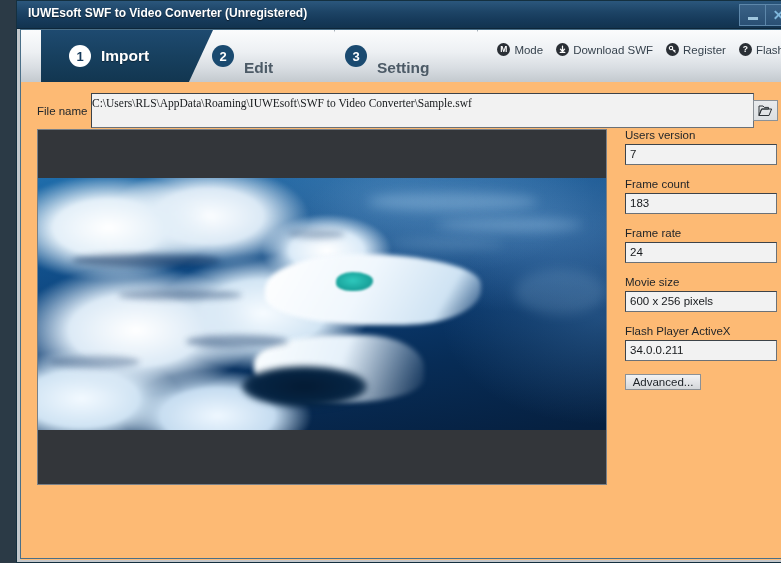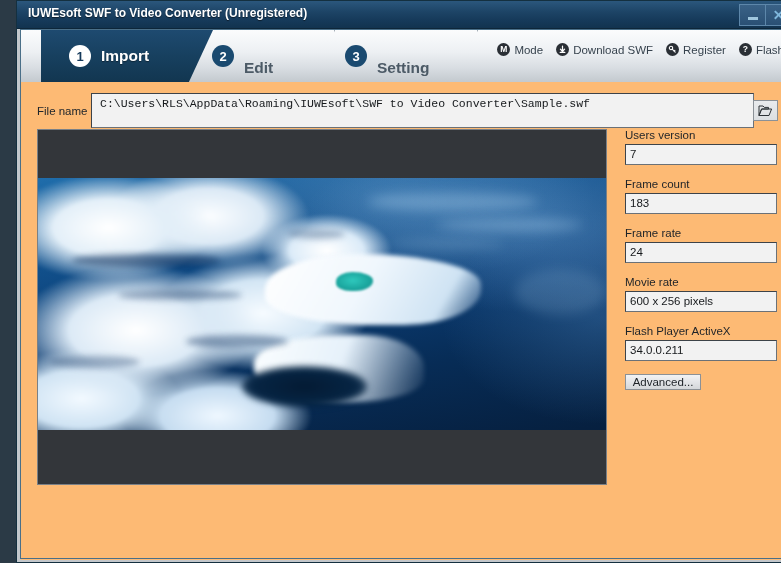--- a/index.html
+++ b/index.html
@@ -197,23 +197,23 @@
   .filename-input {
     flex: 1;
     height: 35px;
     box-sizing: border-box;
     background: #f2f2f2;
     border: 1px solid #6b7177;
     border-top-color: #3d4349;
     border-left-color: #3d4349;
     font-size: 11.5px;
     color: #16191c;
-    padding: 0 8px;
+    padding: 0 0;
     line-height: 19px;
-    font-family: Liberation Mono, monospace;
+    font-family: Liberation Serif, serif;
     white-space: nowrap;
     overflow: hidden;
   }
   .browse-btn {
     width: 25px; height: 21px;
     margin-left: -1px;
     box-sizing: border-box;
     background: linear-gradient(to bottom, #e9ebed 0%, #dcdfe2 100%);
     border: 1px solid #8b9197;
     display: flex;
@@ -561,21 +561,21 @@
 
       <div class="field-label">Users version</div>
       <div class="field-input">7</div>
 
       <div class="field-label">Frame count</div>
       <div class="field-input">183</div>
 
       <div class="field-label">Frame rate</div>
       <div class="field-input">24</div>
 
-      <div class="field-label">Movie rate</div>
+      <div class="field-label">Movie size</div>
       <div class="field-input">600 x 256 pixels</div>
 
       <div class="field-label">Flash Player ActiveX</div>
       <div class="field-input">34.0.0.211</div>
 
       <div class="adv-btn">Advanced...</div>
     </div>
 
   </div>
 

